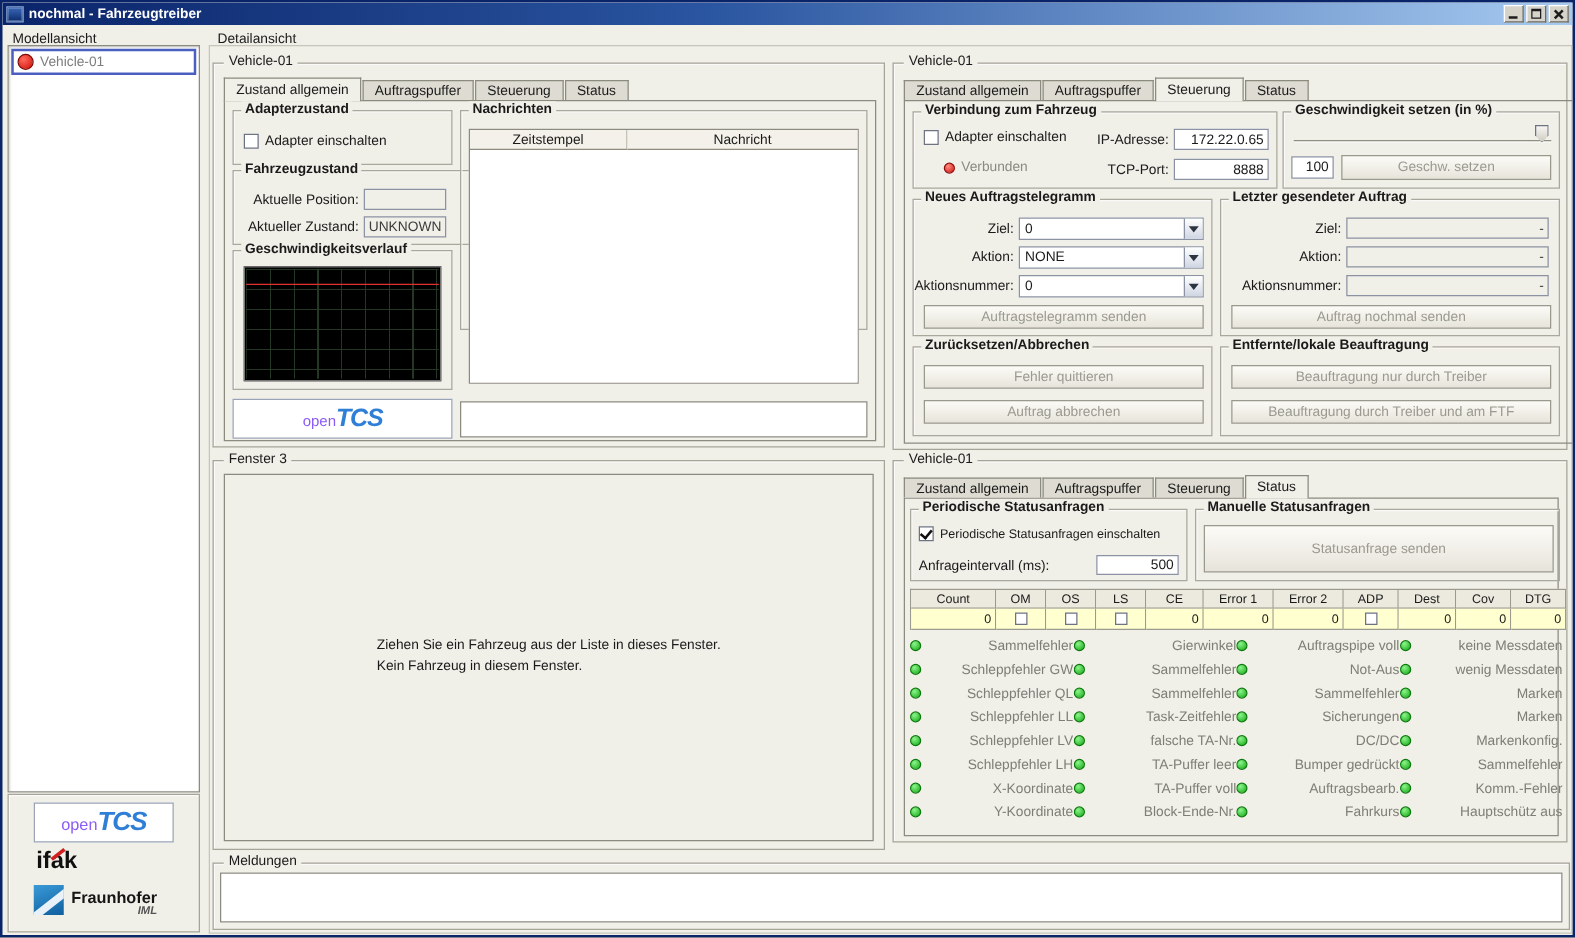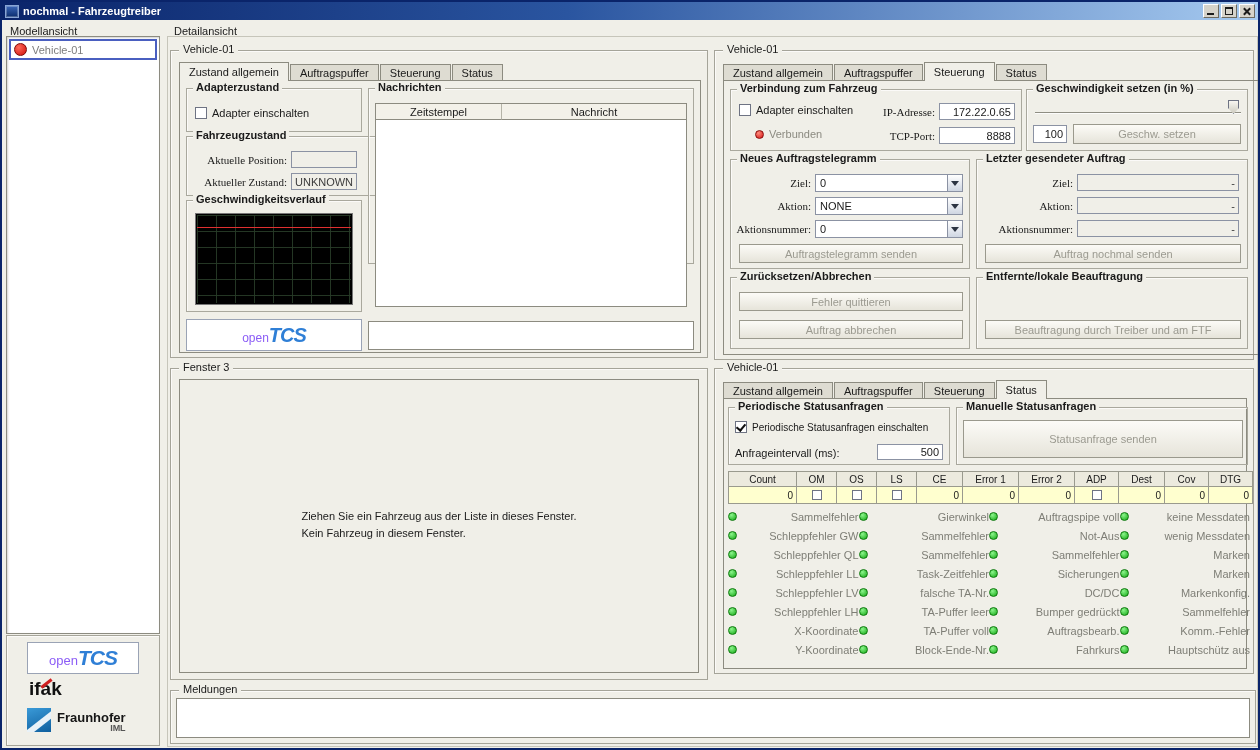--- a/index.html
+++ b/index.html
@@ -42,38 +42,38 @@
   .lg-tcs { font-size:21px; font-weight:bold; font-style:italic; color:#2f7fd6; letter-spacing:-1px; }
   .lg-open.sm { font-size:12px; } .lg-tcs.sm { font-size:20px; }
   .lp-ifak { position:absolute; left:22px; top:42px; font-size:19px; font-weight:bold; color:#101010; }
   .ifak-mark { position:absolute; left:11px; top:4px; width:13px; height:3px; background:#d02020; transform:rotate(-38deg); }
   .lp-fh { position:absolute; left:20px; top:72px; display:flex; align-items:flex-start; gap:6px; }
   .fh-sq { width:24px; height:24px; position:relative; overflow:hidden; flex:0 0 auto;
     background:linear-gradient(160deg,#3a9ad8,#0f5f9e); }
   .fh-sq::after { content:""; position:absolute; left:-6px; top:11px; width:42px; height:6px; background:#fff; transform:rotate(-38deg); opacity:.9; }
   .fh-text { position:relative; padding-top:2px; }
   .fh-name { font-size:13px; font-weight:bold; color:#151515; display:block; }
-  .fh-sub { position:absolute; right:0; top:15px; font-size:9px; font-weight:bold; color:#555; }
+  .fh-sub { position:absolute; right:0; top:15px; font-size:9px; font-weight:bold; color:#555;font-style:italic; }
 
   
   .detail-border { position:absolute; left:165px; top:34px; width:1091px; height:711px; border:1px solid #c6c5ba; }
   .tpanel { position:absolute; border:1px solid #a5a499; box-shadow:inset 1px 1px 0 rgba(255,255,255,.7); }
   .ptitle { position:absolute; top:-8px; left:8px; background:#f0efe8; padding:0 4px; white-space:nowrap; }
   .group { position:absolute; border:1px solid #a9a89d; box-shadow:inset 1px 1px 0 rgba(255,255,255,.7); }
   .gtitle { position:absolute; top:-8px; left:6px; background:#f0efe8; padding:0 3px; font-weight:bold; white-space:nowrap; }
 
   .tabbar { position:absolute; display:flex; align-items:flex-end; height:19px; z-index:3; }
   .tab { height:16px; margin-bottom:1px; padding:0 9px; display:flex; align-items:center; white-space:nowrap;
     background:#dedcd2; border:1px solid #8c8b80; border-bottom:none; margin-right:1px; }
   .tab.active { height:19px; margin-bottom:0; background:#f0efe8; }
   .pane { position:absolute; border:1px solid #8c8b80; }
 
   
   .lbl { position:absolute; white-space:nowrap; }
-  .lbl.right { text-align:right;font-family:Liberation Serif, serif; }
+  .lbl.right { text-align:right; }
   .muted { color:#8b8a80; }
   .cbrow { position:absolute; display:flex; align-items:center; gap:5px; white-space:nowrap; }
   .cb { width:12px; height:12px; background:#fff; border:1px solid #6e7383; position:relative; flex:0 0 auto; }
   .cb.sm { width:10px; height:10px; }
   .cb.checked::after { content:""; position:absolute; left:2px; top:0; width:4px; height:7px;
     border:solid #101010; border-width:0 2px 2px 0; transform:rotate(40deg); }
   .field { position:absolute; background:#fff; border:1px solid #8b92a3; display:flex; align-items:center; padding:0 3px; overflow:hidden; white-space:nowrap; }
   .field.right { justify-content:flex-end; }
   .field.dis { background:#f0efe8; color:#3c3c3c; }
   .combo { position:absolute; display:flex; background:#fff; border:1px solid #8b92a3; }
@@ -327,20 +327,21 @@
       </div>
 
       <div class="group" style="left:6px; top:196px; width:240px; height:72px;">
         <span class="gtitle">Zurücksetzen/Abbrechen</span>
         <div class="btn" style="left:8px; top:42px; width:224px; height:19px;">Auftrag abbrechen</div>
         <div class="btn" style="left:8px; top:14px; width:224px; height:19px;">Fehler quittieren</div>
       </div>
 
       <div class="group" style="left:252px; top:196px; width:272px; height:72px;">
         <span class="gtitle">Entfernte/lokale Beauftragung</span>
+        <div class="btn" style="left:8px; top:14px; width:256px; height:19px;">Beauftragung nur durch Treiber</div>
         <div class="btn" style="left:8px; top:42px; width:256px; height:19px;">Beauftragung durch Treiber und am FTF</div>
       </div>
     </div>
   </div>
 
   <div class="tpanel" style="left:168px; top:366px; width:538px; height:312px;">
     <span class="ptitle">Fenster 3</span>
     <div class="pane" style="left:8px; top:10px; width:520px; height:294px;">
       <div class="fenster-msg" style="top:128px;">
         <div class="fenster-inner">

